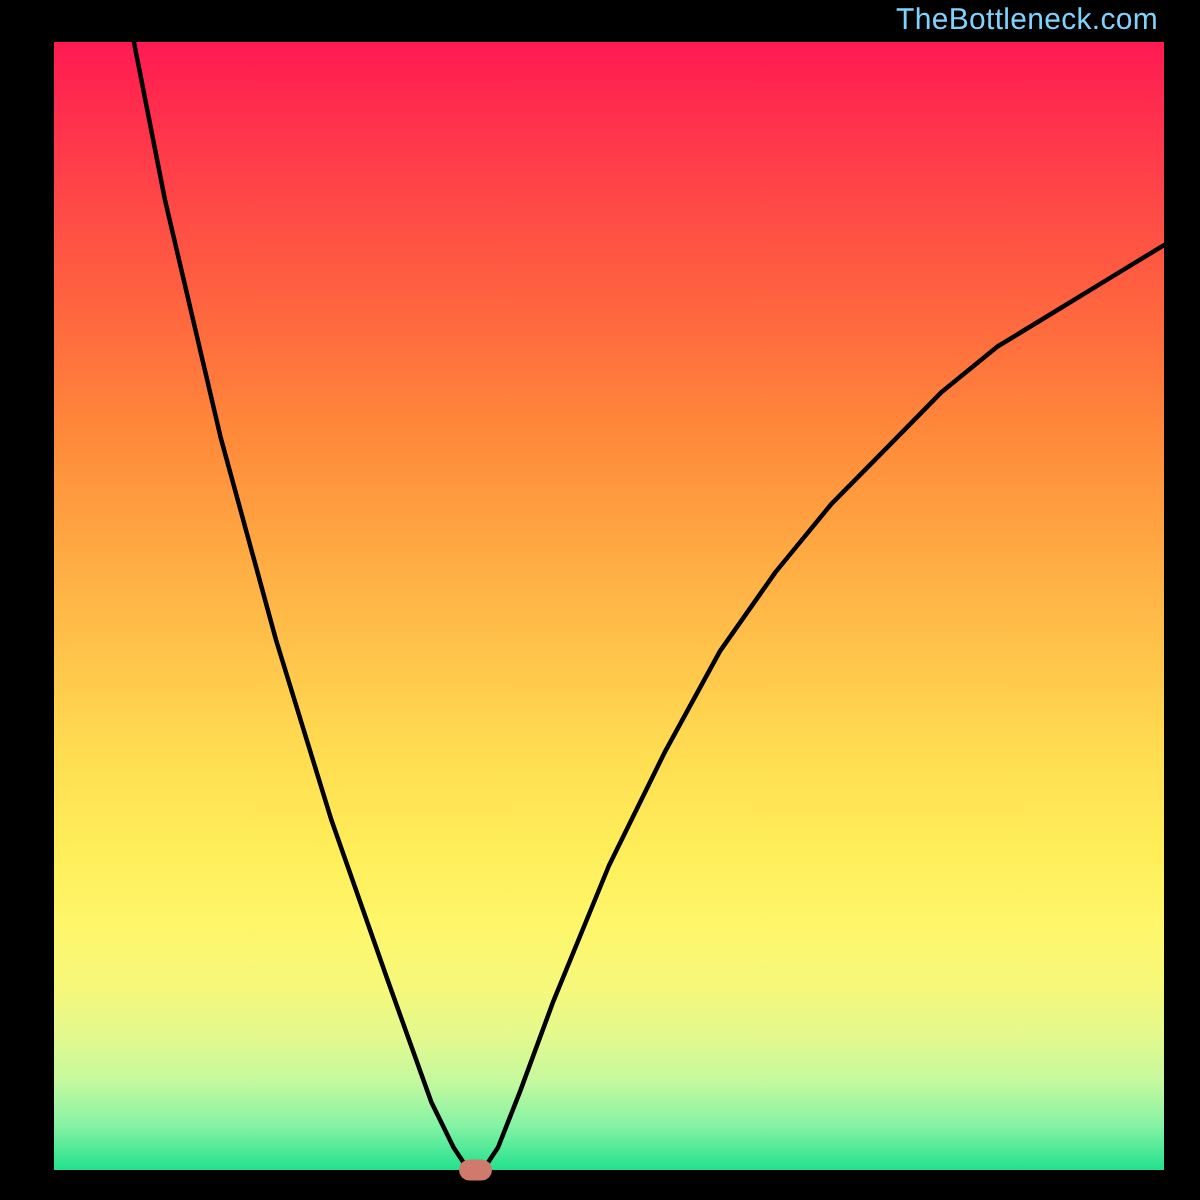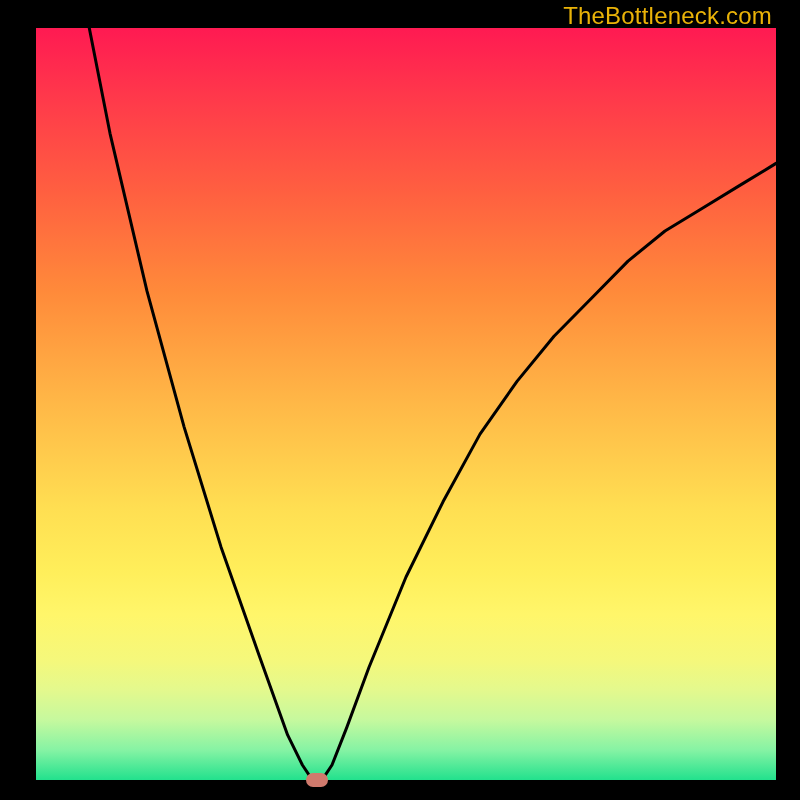--- a/index.html
+++ b/index.html
@@ -35,22 +35,22 @@
       #e4f98d 88%,
       #c6f99e 92%,
       #86f3a4 96%,
       #22e18d 100%
     );
   }
   .watermark {
     position: absolute;
     top: 2px;
     right: 28px;
-    color: #eab308;
-    font-size: 24px;
+    color: #7dd3fc;
+    font-size: 20px;
     font-weight: 500;
     letter-spacing: 0.2px;
     user-select: none;
   }
   svg.curve {
     position: absolute;
     left: 0;
     top: 0;
   }
   .marker {

